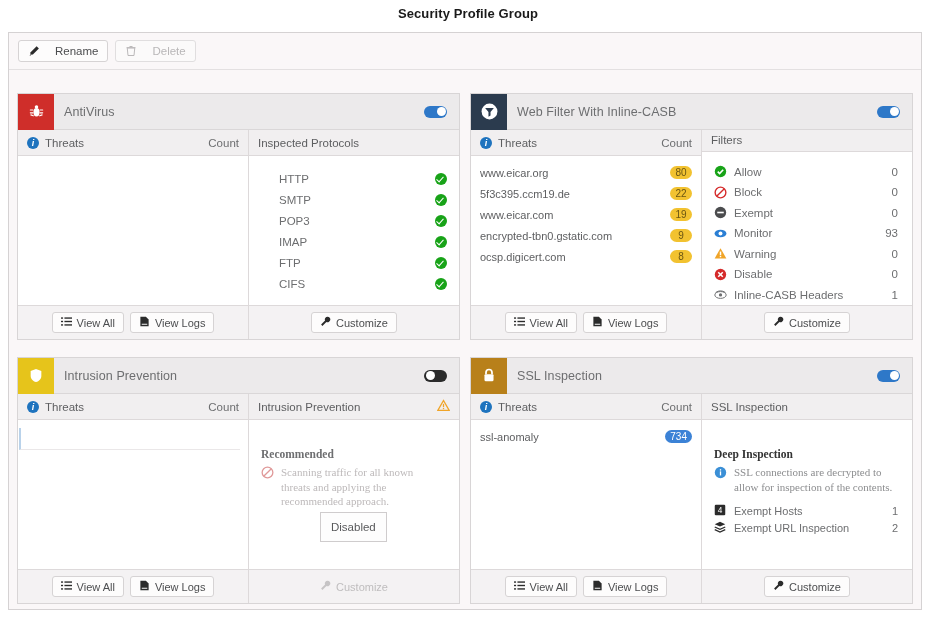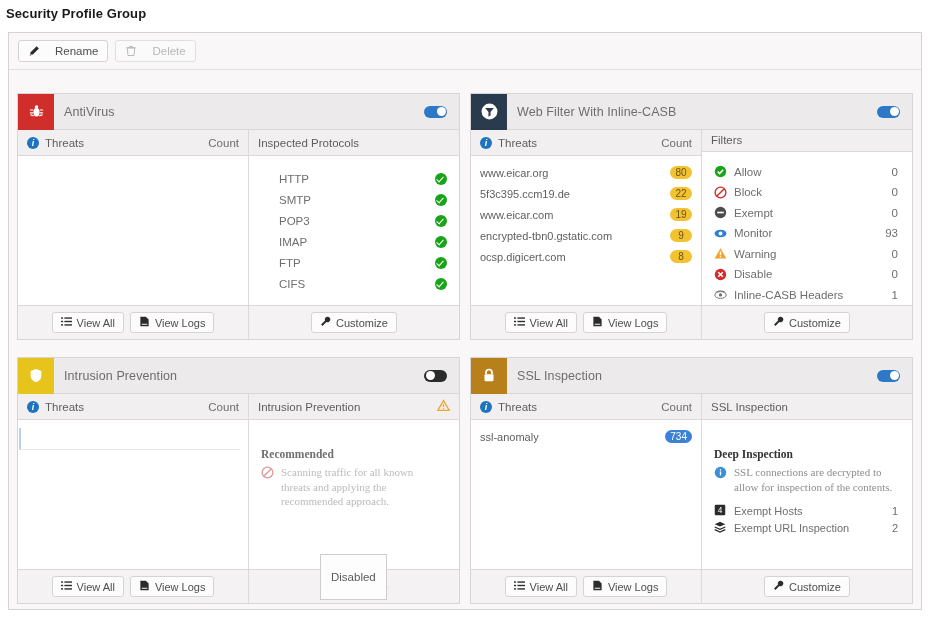--- a/index.html
+++ b/index.html
@@ -10,20 +10,21 @@
     font-family: "Liberation Sans", sans-serif;
     color: #58595b;
     overflow: hidden;
   }
   .page-title {
     font-size: 13px;
     font-weight: bold;
     color: #1a1a1a;
     padding: 6px 0 0 6px;
     letter-spacing: .1px;
+    text-align: center;
   }
   .panel {
     position: absolute;
     left: 8px; top: 32px;
     width: 914px; height: 578px;
     background: #faf7f8;
     border: 1px solid #d5d2d3;
   }
   .toolbar {
     height: 37px;
@@ -199,24 +200,23 @@
     font-size: 11px; color: #4c4d4f; cursor: pointer;
   }
   .fbtn.disabled { color: #bfbdbe; border-color: transparent; background: transparent; cursor: default; }
 
   .tooltip {
     position: absolute;
     background: #fdfdfd;
     border: 1px solid #cfcccd;
     font-size: 11.5px;
     color: #58595b;
-    padding: 16px 10px;
+    padding: 8px 10px;
     left: 311px; top: 479px;
     z-index: 5;
-    margin-top: 42px;
   }
 </style>
 </head>
 <body>
 
 <div class="page-title">Security Profile Group</div>
 
 <div class="panel">
 
   <div class="toolbar">

